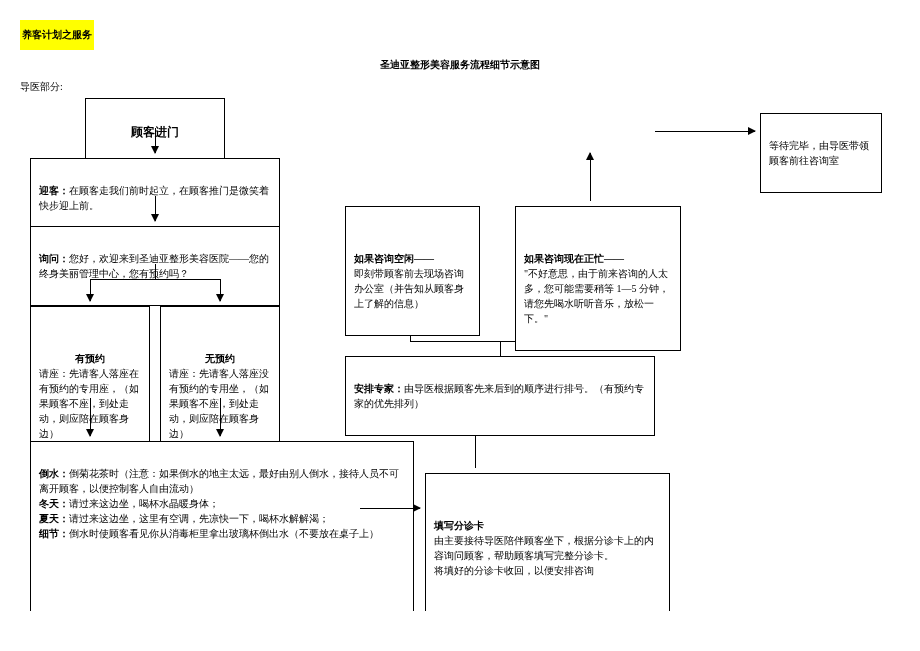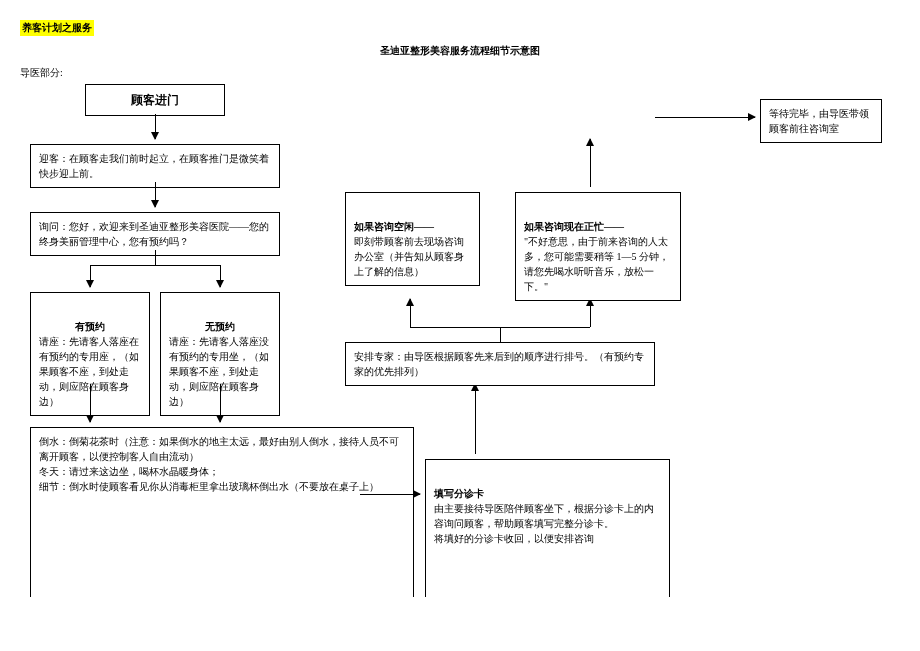--- a/index.html
+++ b/index.html
@@ -9,40 +9,40 @@
       font-size: 10px;
       color: #000;
       background: #fff;
       width: 920px;
       box-sizing: border-box;
     }
     .highlight {
       background: #ffff00;
       font-weight: bold;
       display: inline-block;
-      padding: 1px 2px;
+      padding: 8px 2px;
     }
     .title {
       text-align: center;
       font-weight: bold;
       margin: 8px 0;
     }
     .subtitle {
       font-weight: normal;
       margin: 4px 0;
     }
     .diagram {
       position: relative;
       width: 880px;
       height: 560px;
     }
     .box {
       position: absolute;
       border: 1px solid #000;
-      padding: 6px 8px;
+      padding: 24px 8px;
       background: #fff;
       font-size: 10px;
       line-height: 1.5;
       box-sizing: border-box;
     }
     .box-header {
       font-weight: bold;
       margin-top: 20px;
     }
     .arrow-v {
@@ -86,21 +86,21 @@
     .line-v {
       position: absolute;
       width: 1px;
       background: #000;
     }
     .line-h {
       position: absolute;
       height: 1px;
       background: #000;
     }
-    b { font-weight: normal; }
+    b { font-weight: bold; }
   </style>
 </head>
 <body>
 
 <div>
   <span class="highlight">养客计划之服务</span>
   <div class="title">圣迪亚整形美容服务流程细节示意图</div>
   <div class="subtitle">导医部分:</div>
 </div>
 
@@ -132,20 +132,21 @@
     <div class="box-header" style="text-align:center;">无预约</div>
     <div>请座：先请客人落座没有预约的专用坐，（如果顾客不座，到处走动，则应陪在顾客身边）</div>
   </div>
 
   <div class="arrow-v" style="left:70px; top:300px; height:38px;"></div>
   <div class="arrow-v" style="left:200px; top:300px; height:38px;"></div>
 
   <div class="box" style="left:10px; top:343px; width:384px; border-bottom:none; height:170px;">
     <div><b>倒水：</b><span>倒菊花茶时（注意：如果倒水的地主太远，最好由别人倒水，接待人员不可离开顾客，以便控制客人自由流动）</span></div>
     <div><b>冬天：</b><span>请过来这边坐，喝杯水晶暖身体；</span></div>
+    <div><b>夏天：</b><span>请过来这边坐，这里有空调，先凉快一下，喝杯水解解渴；</span></div>
     <div><b>细节：</b><span>倒水时使顾客看见你从消毒柜里拿出玻璃杯倒出水（不要放在桌子上）</span></div>
   </div>
 
   <div class="arrow-h" style="left:340px; top:410px; width:60px;"></div>
 
   <div class="box" style="left:405px; top:375px; width:245px; border-bottom:none; height:138px;">
     <div class="box-header">填写分诊卡</div>
     <div>由主要接待导医陪伴顾客坐下，根据分诊卡上的内容询问顾客，帮助顾客填写完整分诊卡。</div>
     <div>将填好的分诊卡收回，以便安排咨询</div>
   </div>

